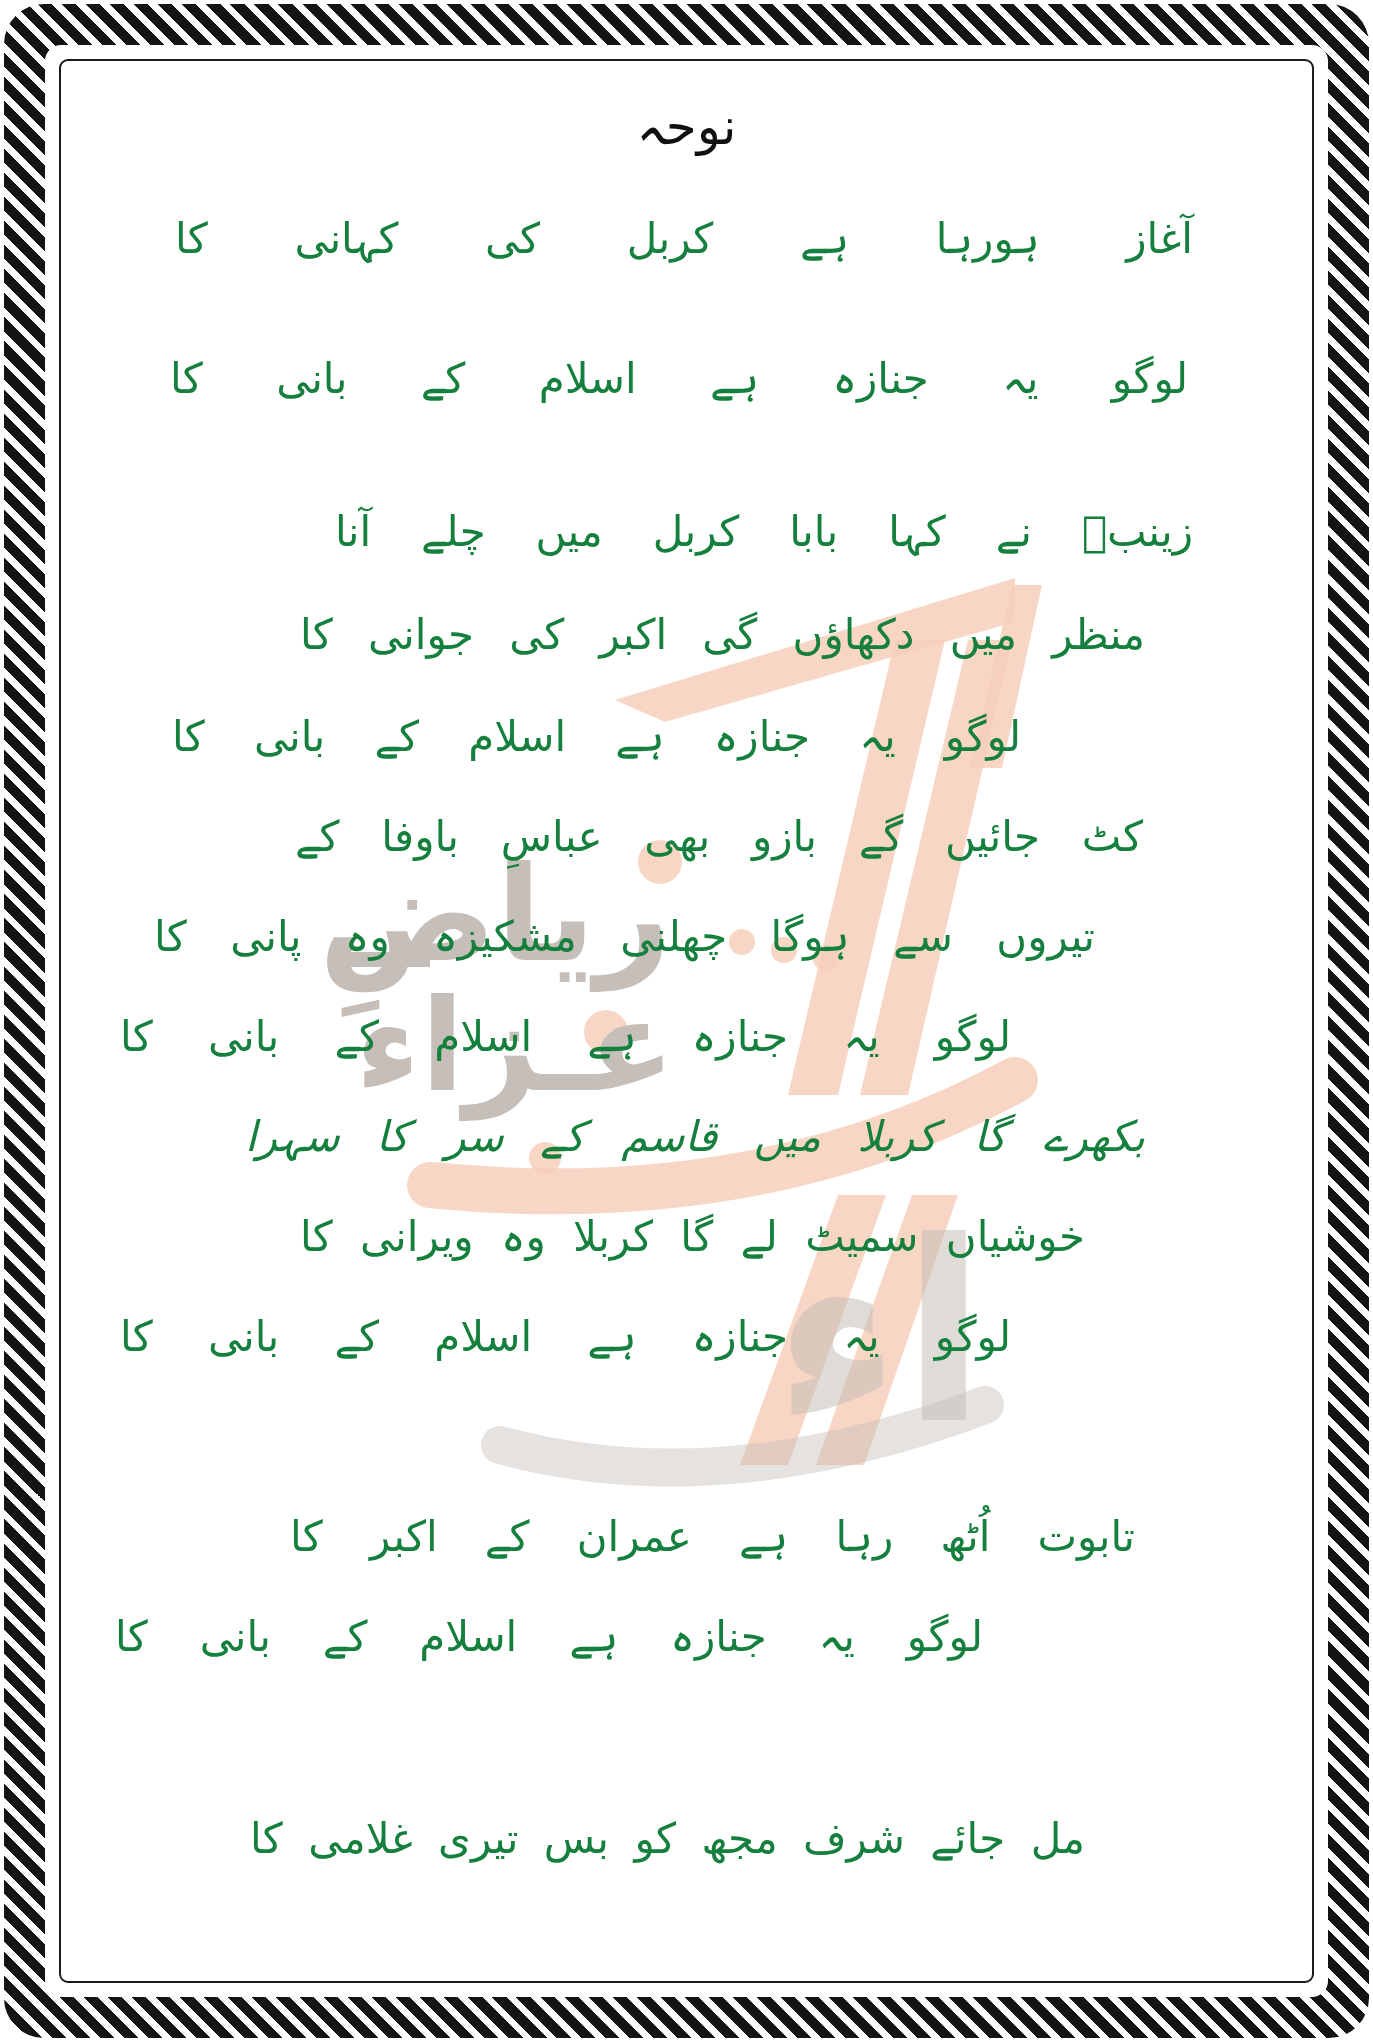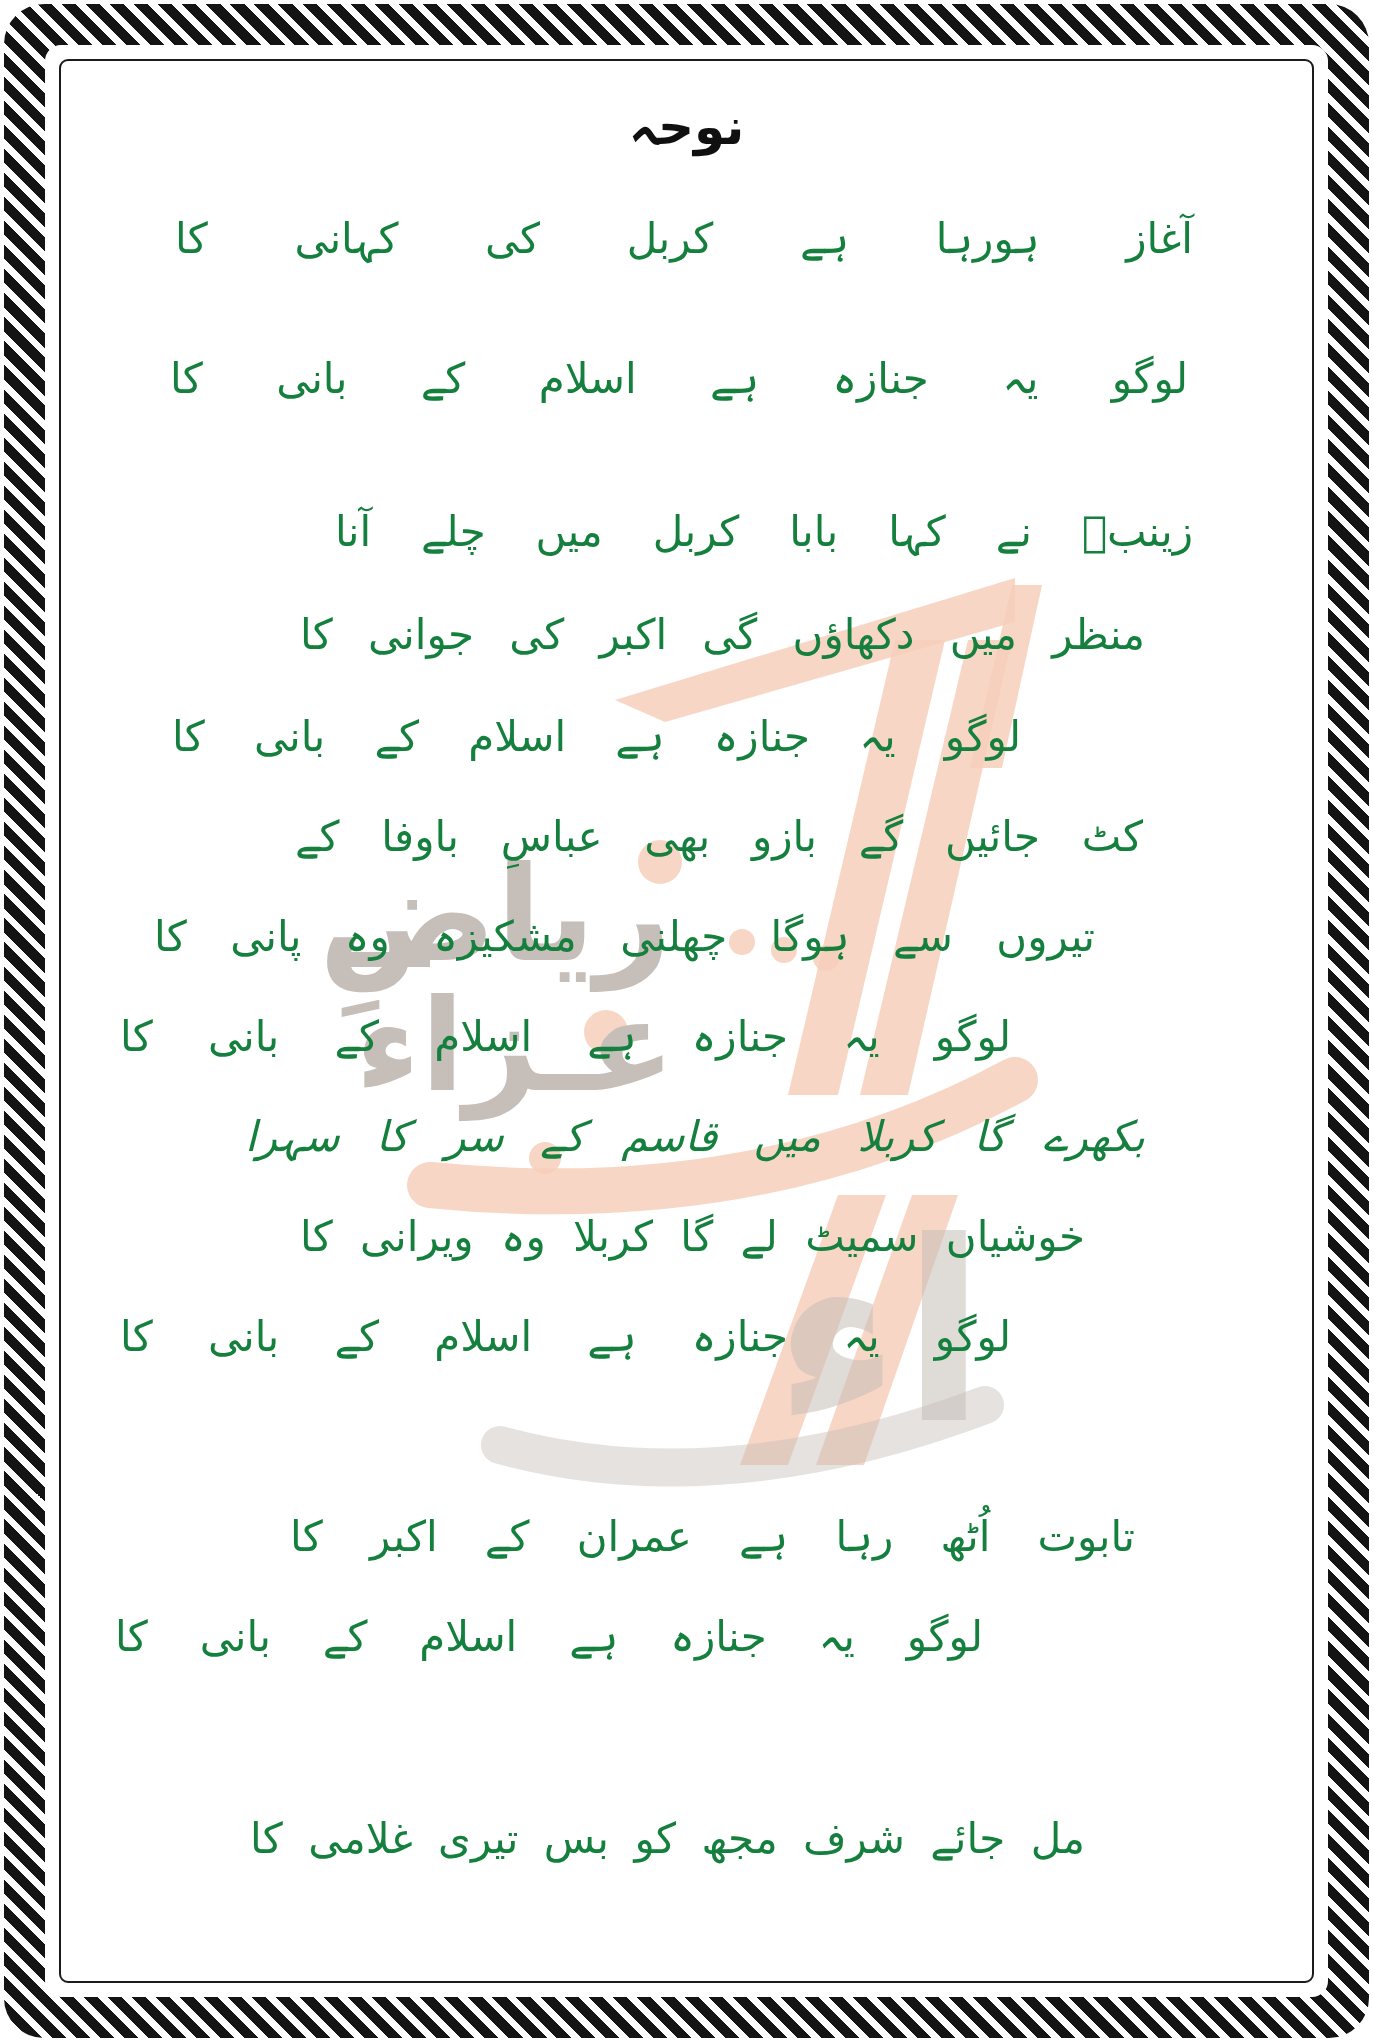--- a/index.html
+++ b/index.html
@@ -41,21 +41,21 @@
   .wm-text{
     font-family:"DejaVu Sans", sans-serif;
     font-weight:bold;
     fill:#c6beb8;
   }
   
   .title{
     position:absolute;top:98px;left:0;right:0;
     margin:0;
     text-align:center;
-    font-size:50px;font-weight:bold;
+    font-size:50px;font-weight:normal;
     color:#101010;
     z-index:2;
   }
   .line{
     position:absolute;
     z-index:2;
     font-size:42px;
     color:#15803d;
     direction:rtl;
     text-align:justify;

